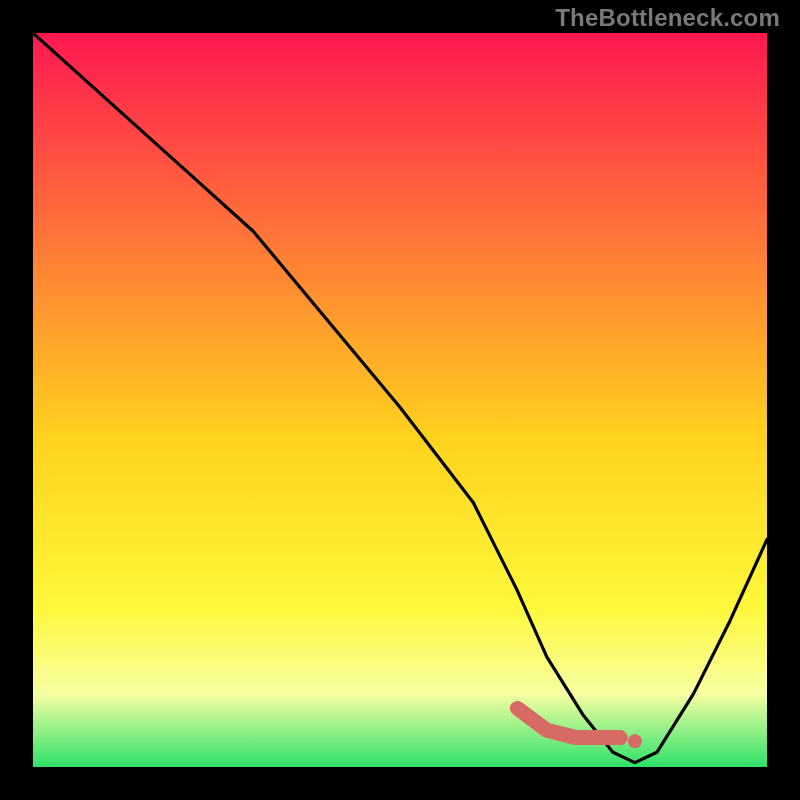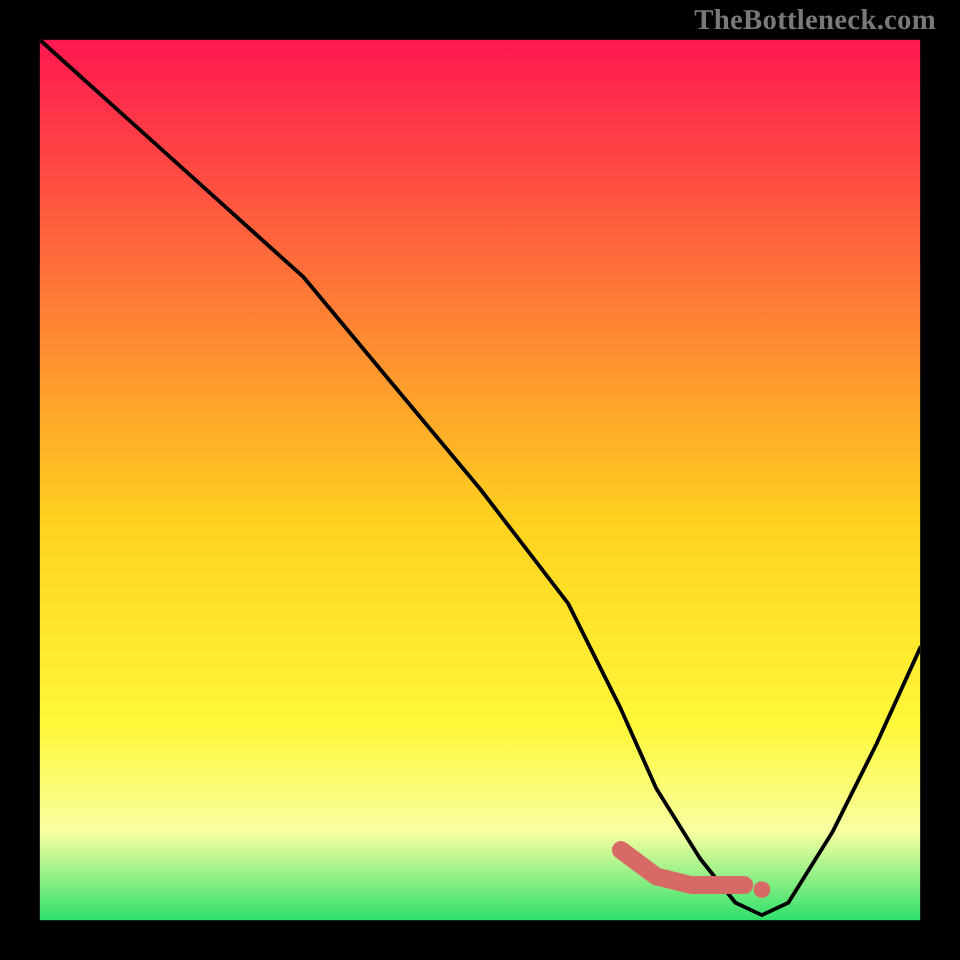--- a/index.html
+++ b/index.html
@@ -15,21 +15,21 @@
     left: 0;
     top: 0;
     width: 800px;
     height: 800px;
     background: #000;
   }
   .watermark {
     position: absolute;
     top: 4px;
     right: 20px;
-    font-family: Liberation Serif, serif;
+    font-family: Liberation Sans, sans-serif;
     font-size: 24px;
     font-weight: 600;
     color: #77797a;
     letter-spacing: 0.2px;
   }
   .plot {
     position: absolute;
     left: 33px;
     top: 33px;
     width: 734px;

